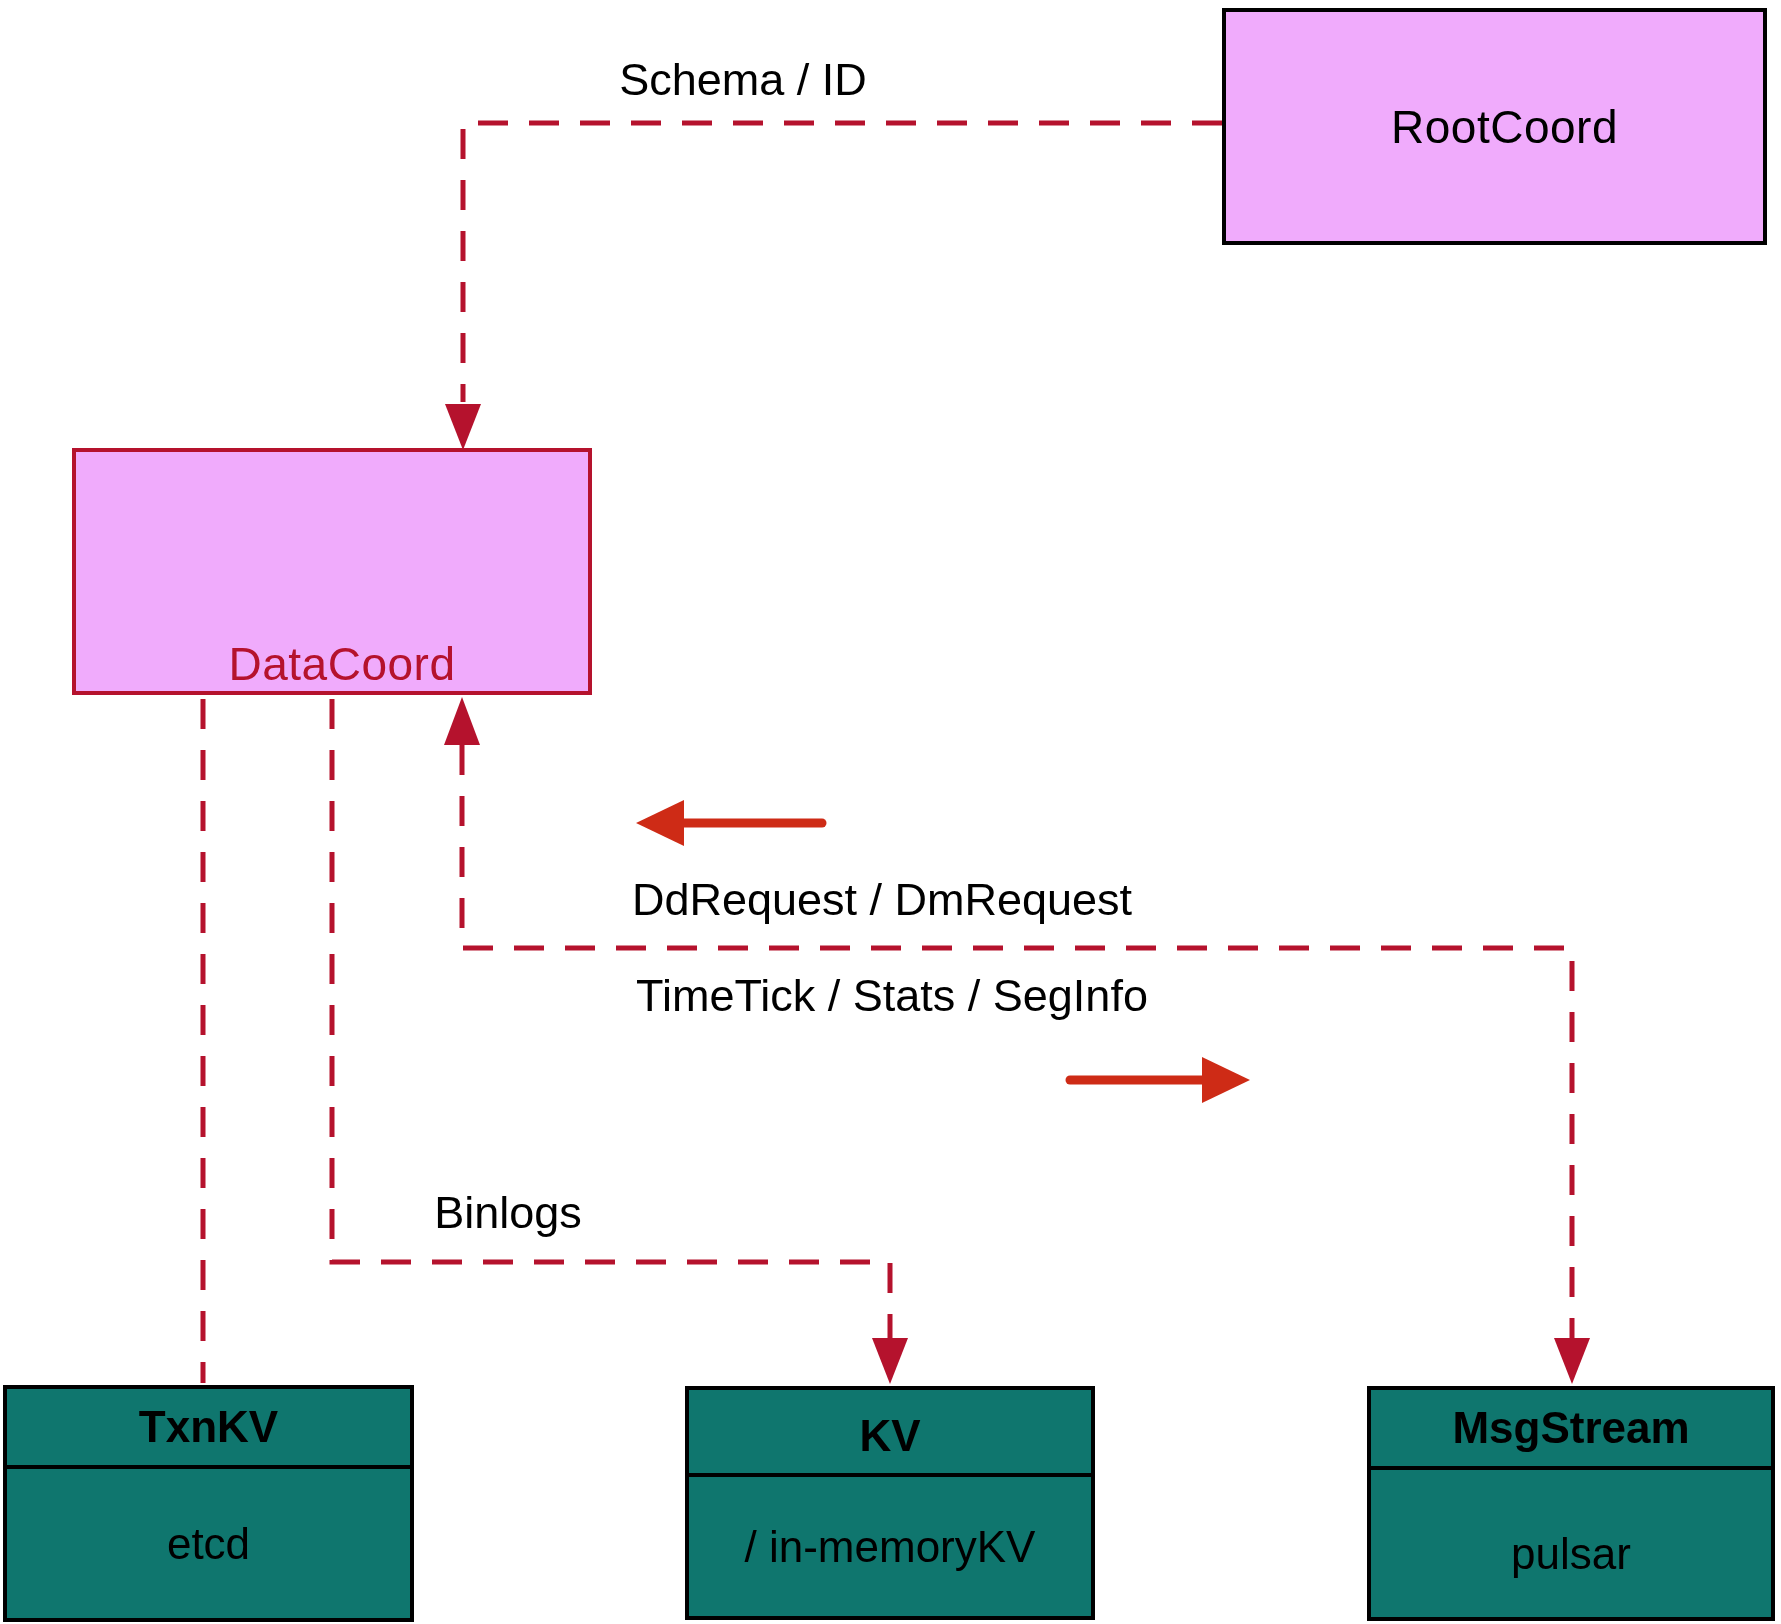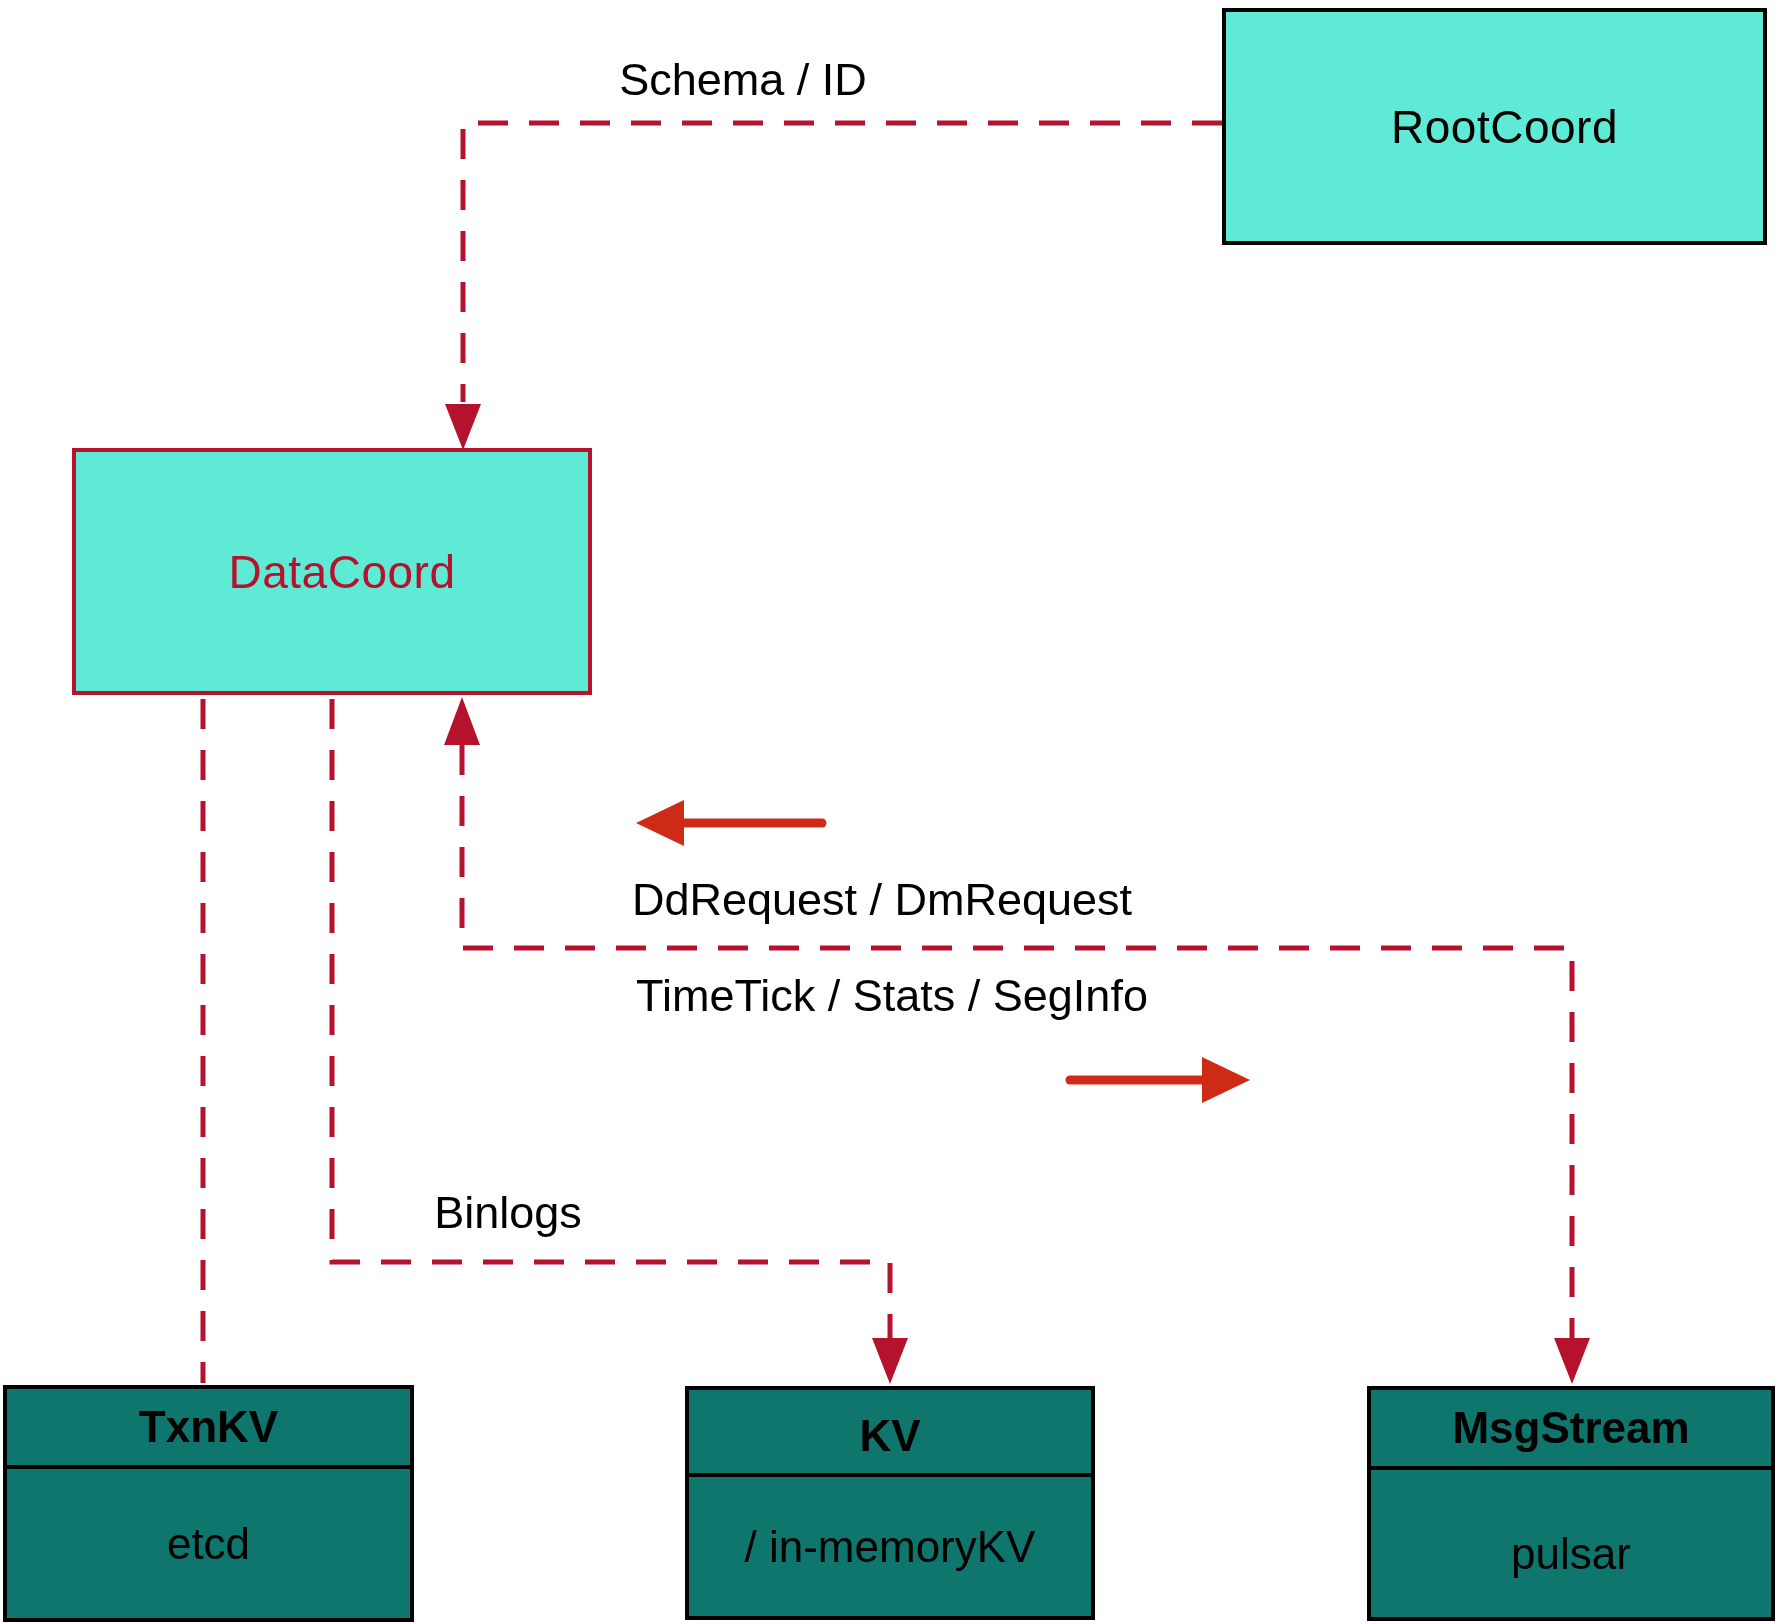--- a/index.html
+++ b/index.html
@@ -26,25 +26,25 @@
     stroke:var(--crimson);
     stroke-width:5;
     stroke-dasharray:30 21;
   }
   .dash-head{fill:var(--crimson);stroke:none;}
   .solid-shaft{stroke:var(--red);stroke-width:9;stroke-linecap:round;fill:none;}
   .solid-head{fill:var(--red);stroke:none;}
 
   .node{
     position:absolute;
-    background:#5eead4;
+    background:#f0abfc;
     display:flex;align-items:center;justify-content:center;padding-left:20px;
   }
   .node.black{border:4px solid var(--ink);}
-  .node.crimson{border:4px solid var(--crimson);}
+  .node.crimson{border:4px solid var(--crimson);align-items:flex-end;}
   .node-label{
     font-size:46px;color:var(--ink);letter-spacing:0.5px;white-space:nowrap;
   }
   .node-label.crimson-text{color:var(--crimson);}
 
   .db-node{
     position:absolute;background:#0f766e;border:4px solid var(--ink);
     display:flex;flex-direction:column;
   }
   .db-head{

